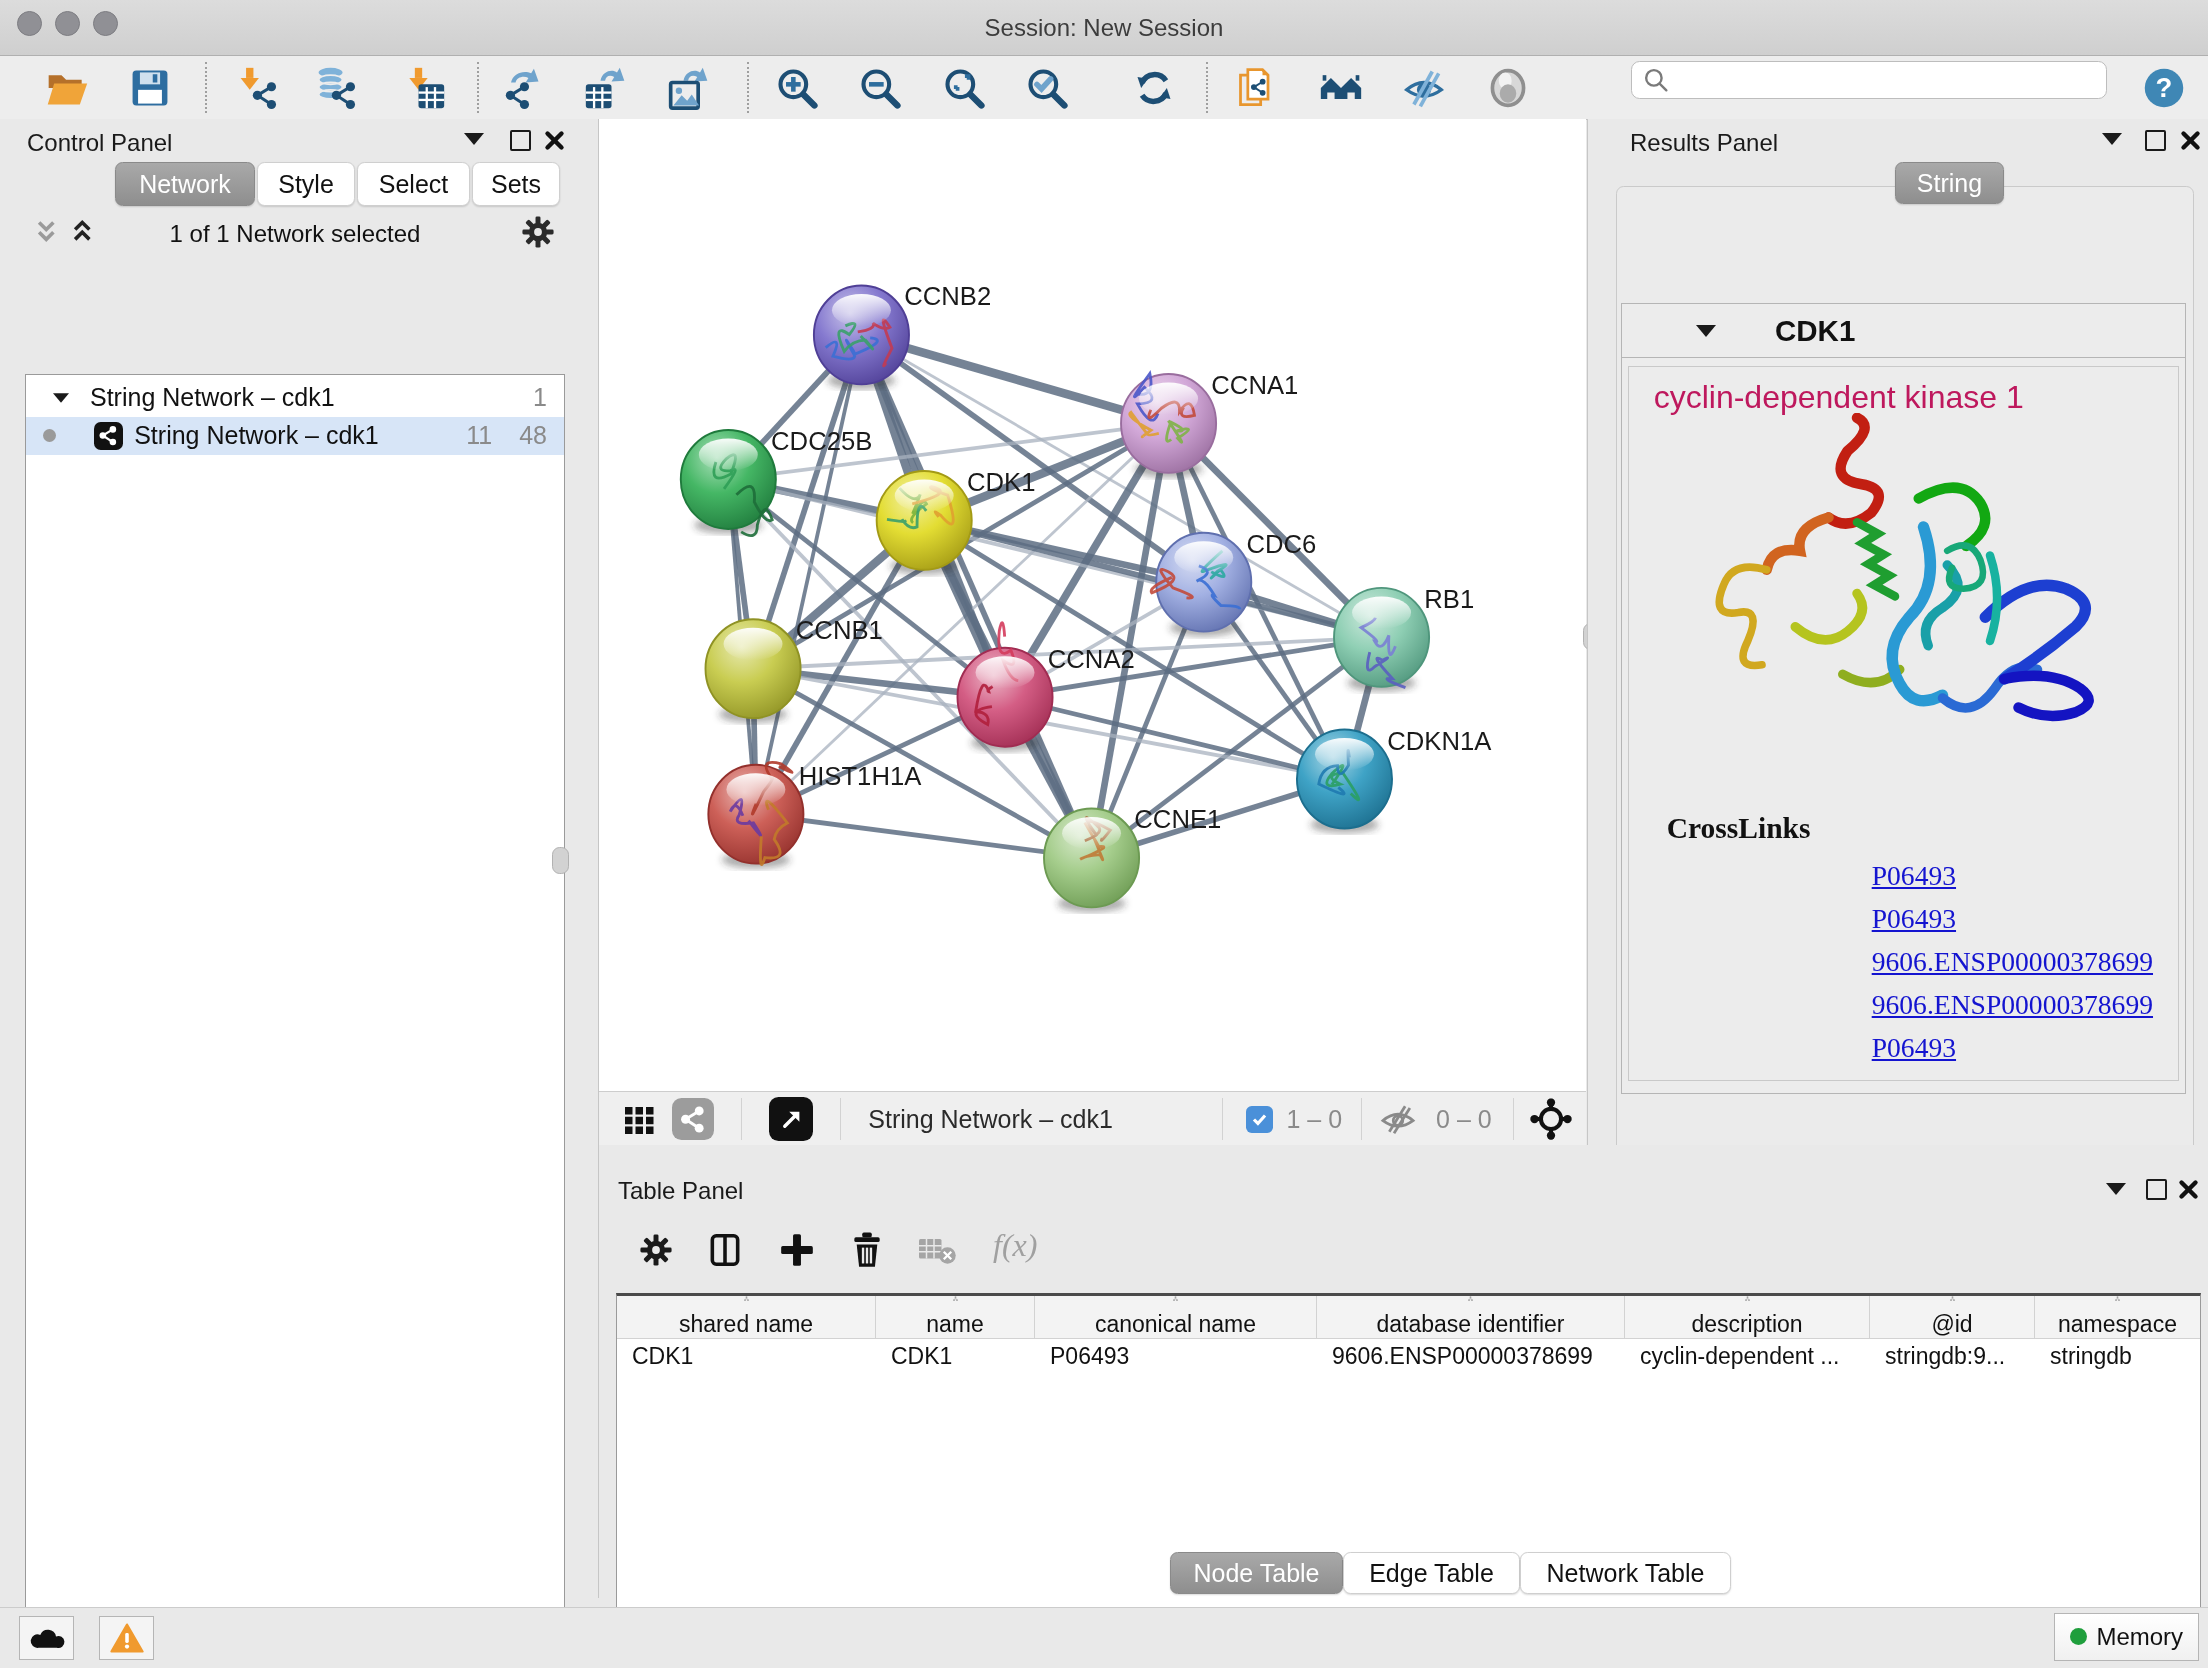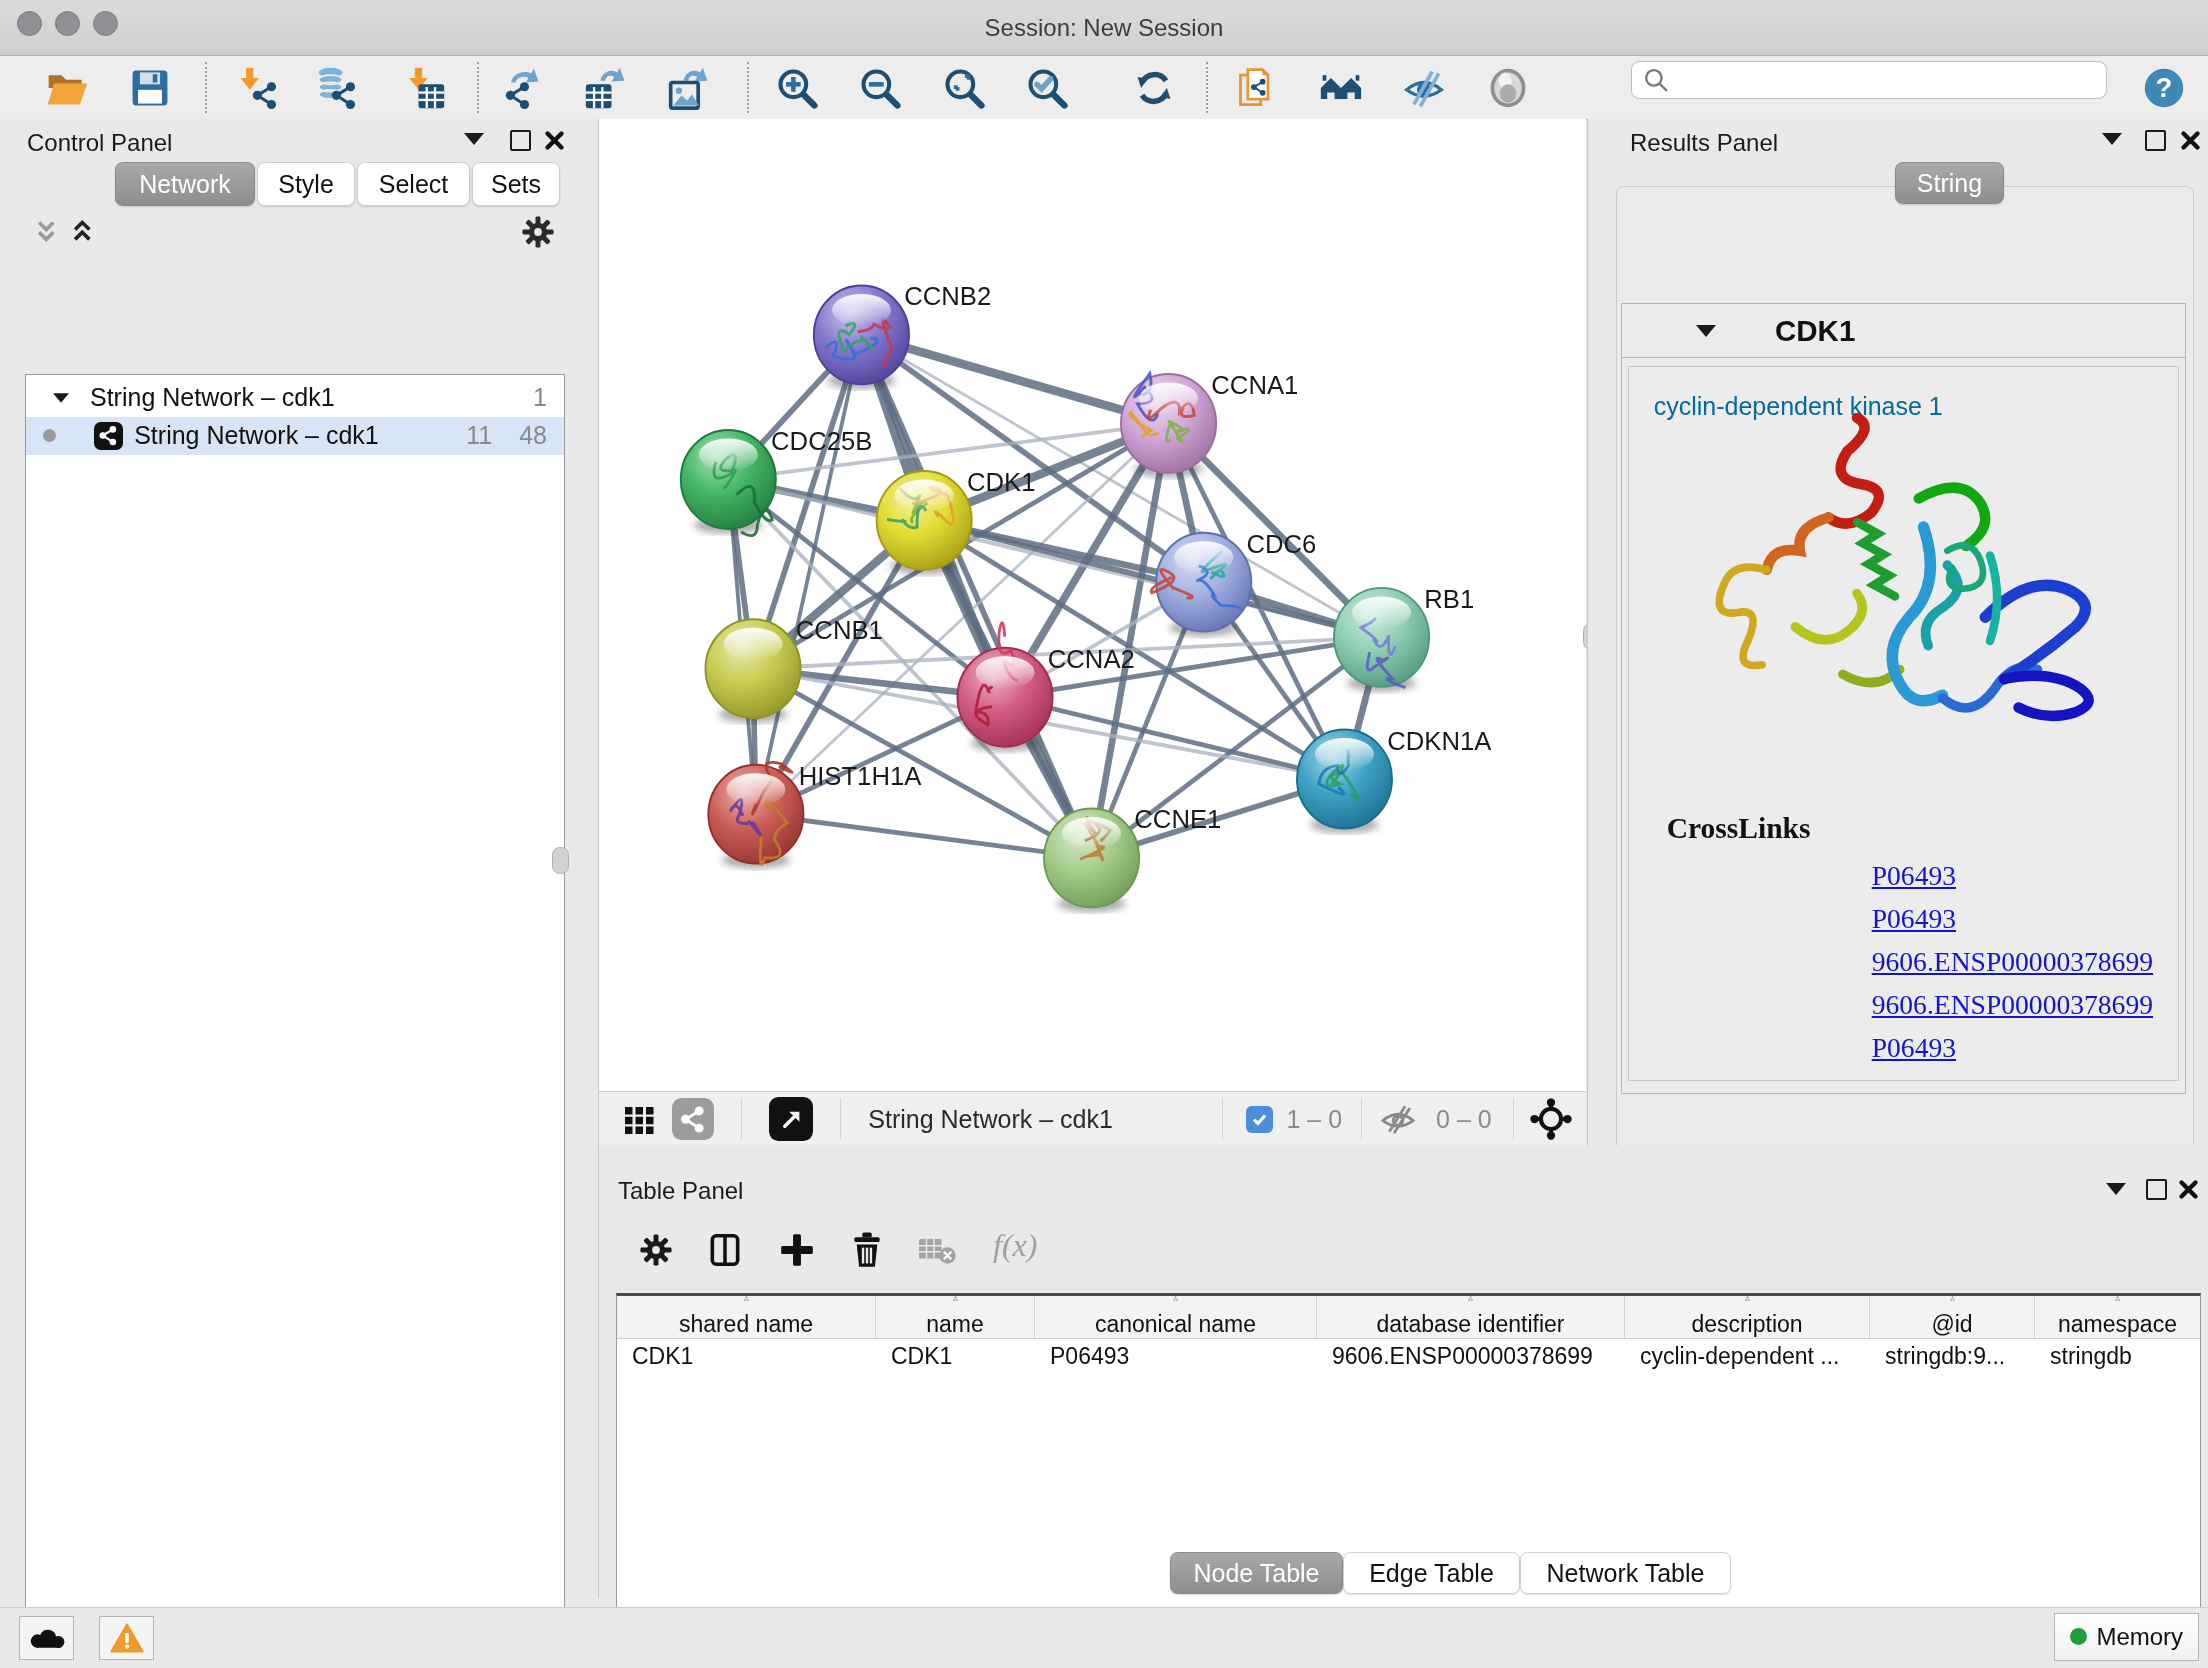--- a/index.html
+++ b/index.html
@@ -359,20 +359,21 @@
   <div class="abs" style="left:32px;top:99px">
     <svg width="28.5" height="28.5" viewBox="0 0 32 32" fill="none" stroke="#9a9a9a" stroke-width="4">
         <path d="M8 5 l8 8 8-8 M8 16 l8 8 8-8"></path>
       </svg>
   </div>
   <div class="abs" style="left:68px;top:99px">
     <svg width="28.5" height="28.5" viewBox="0 0 32 32" fill="none" stroke="#222" stroke-width="4">
         <path d="M8 13 l8-8 8 8 M8 24 l8-8 8 8"></path>
       </svg>
   </div>
+  <div class="abs" style="left:0;top:101px;width:590px;text-align:center;font-size:24px;color:#111">1 of 1 Network selected</div>
   <div class="abs" style="left:521px;top:96px;width:34px;height:34px;color:#2b2b2b">
     <svg width="34" height="34" viewBox="0 0 48 48">
         <use href="#sym-gear"></use>
       </svg>
   </div>
 
   <div class="abs cp-list">
     <div class="tree-row" style="padding-top:3.8px">
       <div class="tri-down" style="margin-left:25px;transform:scale(.8)"></div>
       <span style="margin-left:19px">String Network – cdk1</span>
@@ -655,21 +656,21 @@
       <span>String</span>
     </div>
 
 
   <div class="abs" style="left:33px;top:184px;width:563px;height:789px;background:#ececec;border:1.9px solid #b5b5b5">
     <div style="height:53px;border-bottom:1.9px solid #b5b5b5;display:flex;align-items:center">
       <div class="tri-down" style="margin-left:74px"></div>
       <span style="margin-left:59px;font-size:29.5px;font-weight:bold;color:#111">CDK1</span>
     </div>
     <div style="margin:7.6px 5.7px 5.7px 5.7px;border:1.9px solid #c9c9c9;height:713px;position:relative">
-      <div style="font-size:25px;color:#0369a1;margin:25px 0 0 25px">cyclin-dependent kinase 1</div>
+      <div style="font-size:32px;color:#be185d;margin:12px 0 0 25px">cyclin-dependent kinase 1</div>
 
       <svg width="399" height="380" viewBox="0 0 420 400" style="position:absolute;left:76px;top:46px">
         <g fill="none" stroke-linecap="round">
           <path d="M150 40 q30 -25 10 -35 M150 40 q-20 30 15 35 q30 5 10 30 q-25 20 -45 5" stroke="#c21f12" stroke-width="11"></path>
           <path d="M130 110 q-35 10 -30 35 q-30 -5 -35 20" stroke="#d1641f" stroke-width="11"></path>
           <path d="M65 165 q-35 -10 -45 15 q-15 35 15 30 q25 -5 10 30 q-15 30 15 25" stroke="#d1a81f" stroke-width="8"></path>
           <path d="M95 225 q30 25 55 5 q25 -20 10 -40" stroke="#b5c41f" stroke-width="10"></path>
           <path d="M145 275 q35 20 60 -5" stroke="#8fae1f" stroke-width="10"></path>
           <path d="M160 115 l22 12 -16 10 22 12 -16 10 22 12 -16 10 22 12" stroke="#1f9e30" stroke-width="9"></path>
           <path d="M225 90 q45 -25 65 5 q15 25 -15 45" stroke="#12a812" stroke-width="11"></path>

